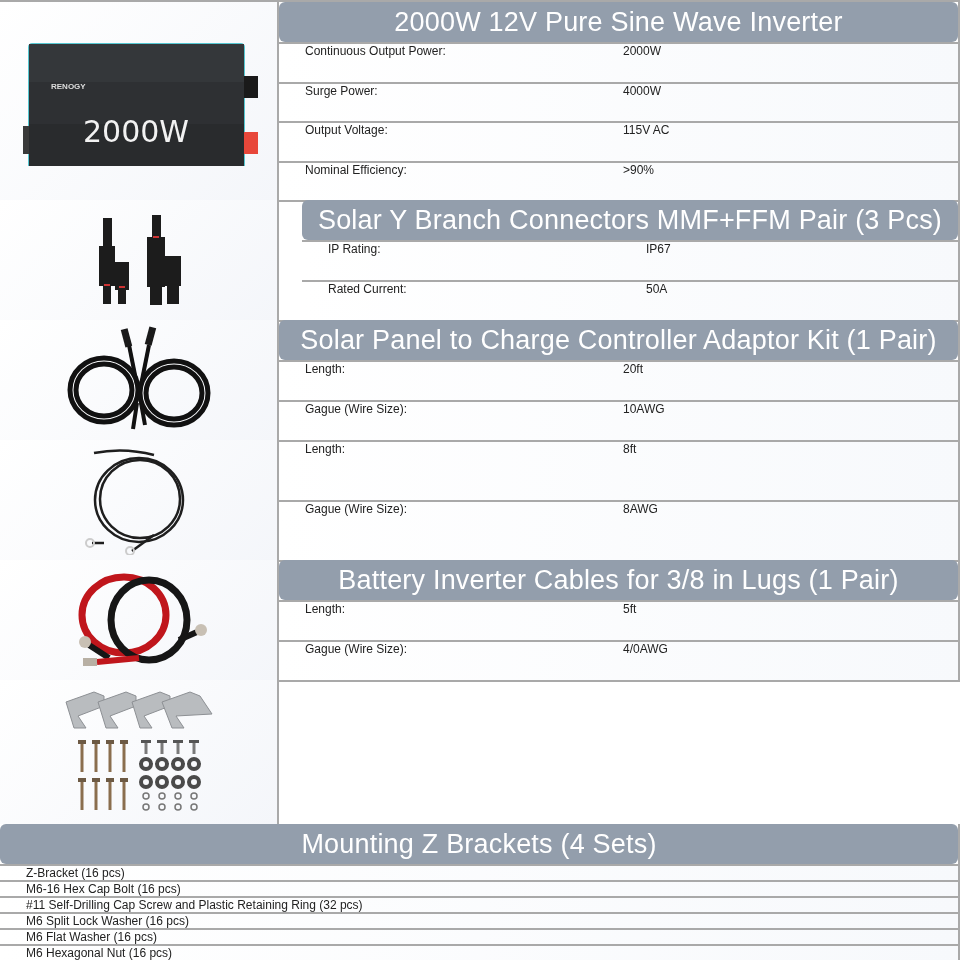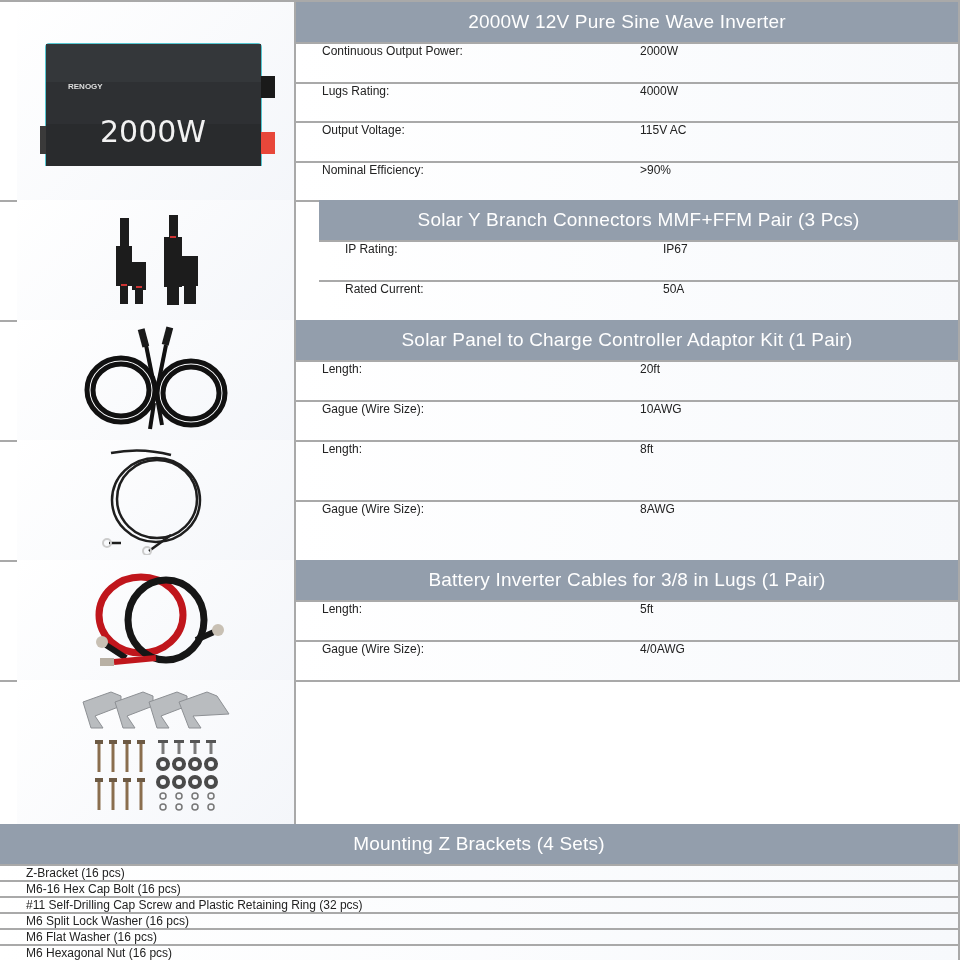--- a/index.html
+++ b/index.html
@@ -1,22 +1,22 @@
 <!DOCTYPE html>
 <html><head>
 <meta charset="utf-8">
 <style>
   * { box-sizing: border-box; margin: 0; padding: 0; }
   html, body { width: 960px; height: 960px; background: #ffffff; overflow: hidden; }
   body { font-family: "Liberation Sans", "DejaVu Sans", sans-serif; color: #222; }
   .page { position: relative; width: 960px; height: 960px; border-top: 2px solid #a9a9a9; border-bottom: 2px solid #a9a9a9; }
   .section { position: absolute; left: 0; width: 960px; display: flex; border-bottom: 2px solid #a9a9a9; }
-  .img-cell { width: 279px; height: 100%; border-right: 2px solid #a9a9a9; background: linear-gradient(135deg, #ffffff 0%, #f4f6fa 100%); display: flex; align-items: center; justify-content: center; margin-left: 17px; }
+  .img-cell { width: 279px; height: 100%; border-right: 2px solid #a9a9a9; background: linear-gradient(135deg, #ffffff 0%, #f4f6fa 100%); display: flex; align-items: center; justify-content: center; }
   .table-cell { flex: 1; display: flex; flex-direction: column; border-right: 2px solid #a9a9a9; }
-  .hdr { height: 40px; background: #939eac; color: #ffffff; font-size: 19px; display: flex; align-items: center; justify-content: center; white-space: nowrap; letter-spacing: 0.2px; }
+  .hdr { height: 40px; background: #939eac; color: #ffffff; font-size: 27px; display: flex; align-items: center; justify-content: center; white-space: nowrap; letter-spacing: 0.2px; border-radius: 6px; }
   .row { flex: 1; display: flex; align-items: flex-start; border-top: 2px solid #a9a9a9; font-size: 12px; color: #222; background: linear-gradient(90deg, #ffffff 0%, #f7f9fc 100%); }
   .row .lbl { width: 344px; padding-left: 26px; }
   .row .val { flex: 1; }
   .row .full { padding-left: 26px; }
   svg { display: block; }
 </style>
 </head>
 <body>
 
 <div class="page">
@@ -35,21 +35,21 @@
         <text x="117" y="106" text-anchor="middle" font-family="DejaVu Sans, sans-serif" font-size="30" fill="#f2f2f2">2000W</text>
       </svg>
     </div>
     <div class="table-cell">
       <div class="hdr">2000W 12V Pure Sine Wave Inverter</div>
       <div class="row">
           <span class="lbl">Continuous Output Power:</span>
           <span class="val">2000W</span>
         </div>
       <div class="row">
-          <span class="lbl">Lugs Rating:</span>
+          <span class="lbl">Surge Power:</span>
           <span class="val">4000W</span>
         </div>
       <div class="row">
           <span class="lbl">Output Voltage:</span>
           <span class="val">115V AC</span>
         </div>
       <div class="row">
           <span class="lbl">Nominal Efficiency:</span>
           <span class="val">&gt;90%</span>
         </div>

